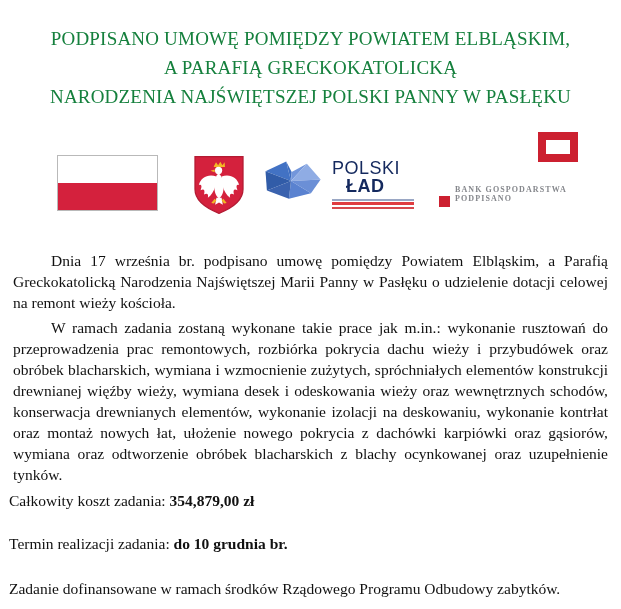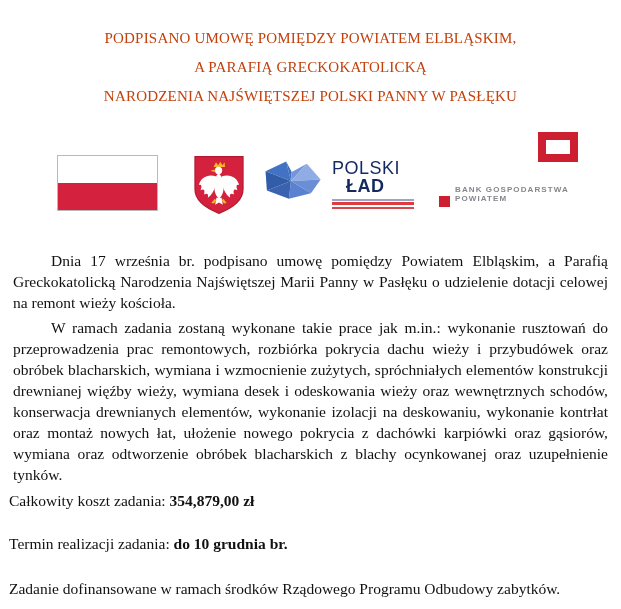--- a/index.html
+++ b/index.html
@@ -12,24 +12,24 @@
     font-family: "Liberation Serif", serif;
     color: #1a1a1a;
     overflow: hidden;
   }
 
   
   .doc-title {
     position: absolute;
     top: 24px; left: 0; right: 0;
     text-align: center;
-    font-size: 15px;
+    font-size: 19px;
     font-weight: normal;
     line-height: 29px;
-    color: #c2410c;
+    color: #15803d;
     letter-spacing: 0.2px;
   }
 
   
   .logo-strip { position: absolute; top: 0; left: 0; width: 621px; height: 240px; }
 
   .pl-flag {
     position: absolute; left: 57px; top: 155px;
     width: 101px; height: 56px;
     border: 1px solid #b9b9b9;
@@ -62,21 +62,21 @@
     border: 8px solid #cc2030;
   }
   .bgk-acronym {
     position: absolute; left: 29px; top: 27px;
     font-family: "Liberation Serif", serif;
     font-size: 27px; line-height: 27px;
     color: #8a8d92; letter-spacing: 2px; font-weight: normal;
   }
   .bgk-tagline {
     position: absolute; left: 30px; top: 55px;
-    font-family: Liberation Sans, sans-serif;
+    font-family: Liberation Serif, serif;
     font-size: 8px; line-height: 9px; letter-spacing: 1.1px;
     color: #85878c; font-weight: bold;
   }
   .bgk-dot { position: absolute; left: 14px; top: 66px; width: 11px; height: 11px; background: #cc2030; }
 
   
   .body-text {
     position: absolute;
     left: 9px; right: 9px; top: 246px;
     font-size: 15.5px;
@@ -150,21 +150,21 @@
         <div class="s1"></div>
         <div class="s2"></div>
         <div class="s3"></div>
       </div>
     </div>
 
     <div class="bgk">
       <div class="bgk-square"></div>
       <div class="bgk-tagline">
         <div>BANK GOSPODARSTWA</div>
-        <div>POWIATEM</div>
+        <div>PODPISANO</div>
       </div>
       <div class="bgk-dot"></div>
     </div>
   </div>
 
   <div class="body-text">
     <p>Dnia 17 września br. podpisano umowę pomiędzy Powiatem Elbląskim, a Parafią Greckokatolicką Narodzenia Najświętszej Marii Panny w Pasłęku o udzielenie dotacji celowej na remont wieży kościoła.</p>
     <p>W ramach zadania zostaną wykonane takie prace jak m.in.: wykonanie rusztowań do przeprowadzenia prac remontowych, rozbiórka pokrycia dachu wieży i przybudówek oraz obróbek blacharskich, wymiana i wzmocnienie zużytych, spróchniałych elementów konstrukcji drewnianej więźby wieży, wymiana desek i odeskowania wieży oraz wewnętrznych schodów, konserwacja drewnianych elementów, wykonanie izolacji na deskowaniu, wykonanie kontrłat oraz montaż nowych łat, ułożenie nowego pokrycia z dachówki karpiówki oraz gąsiorów, wymiana oraz odtworzenie obróbek blacharskich z blachy ocynkowanej oraz uzupełnienie tynków.</p>
   </div>
 

